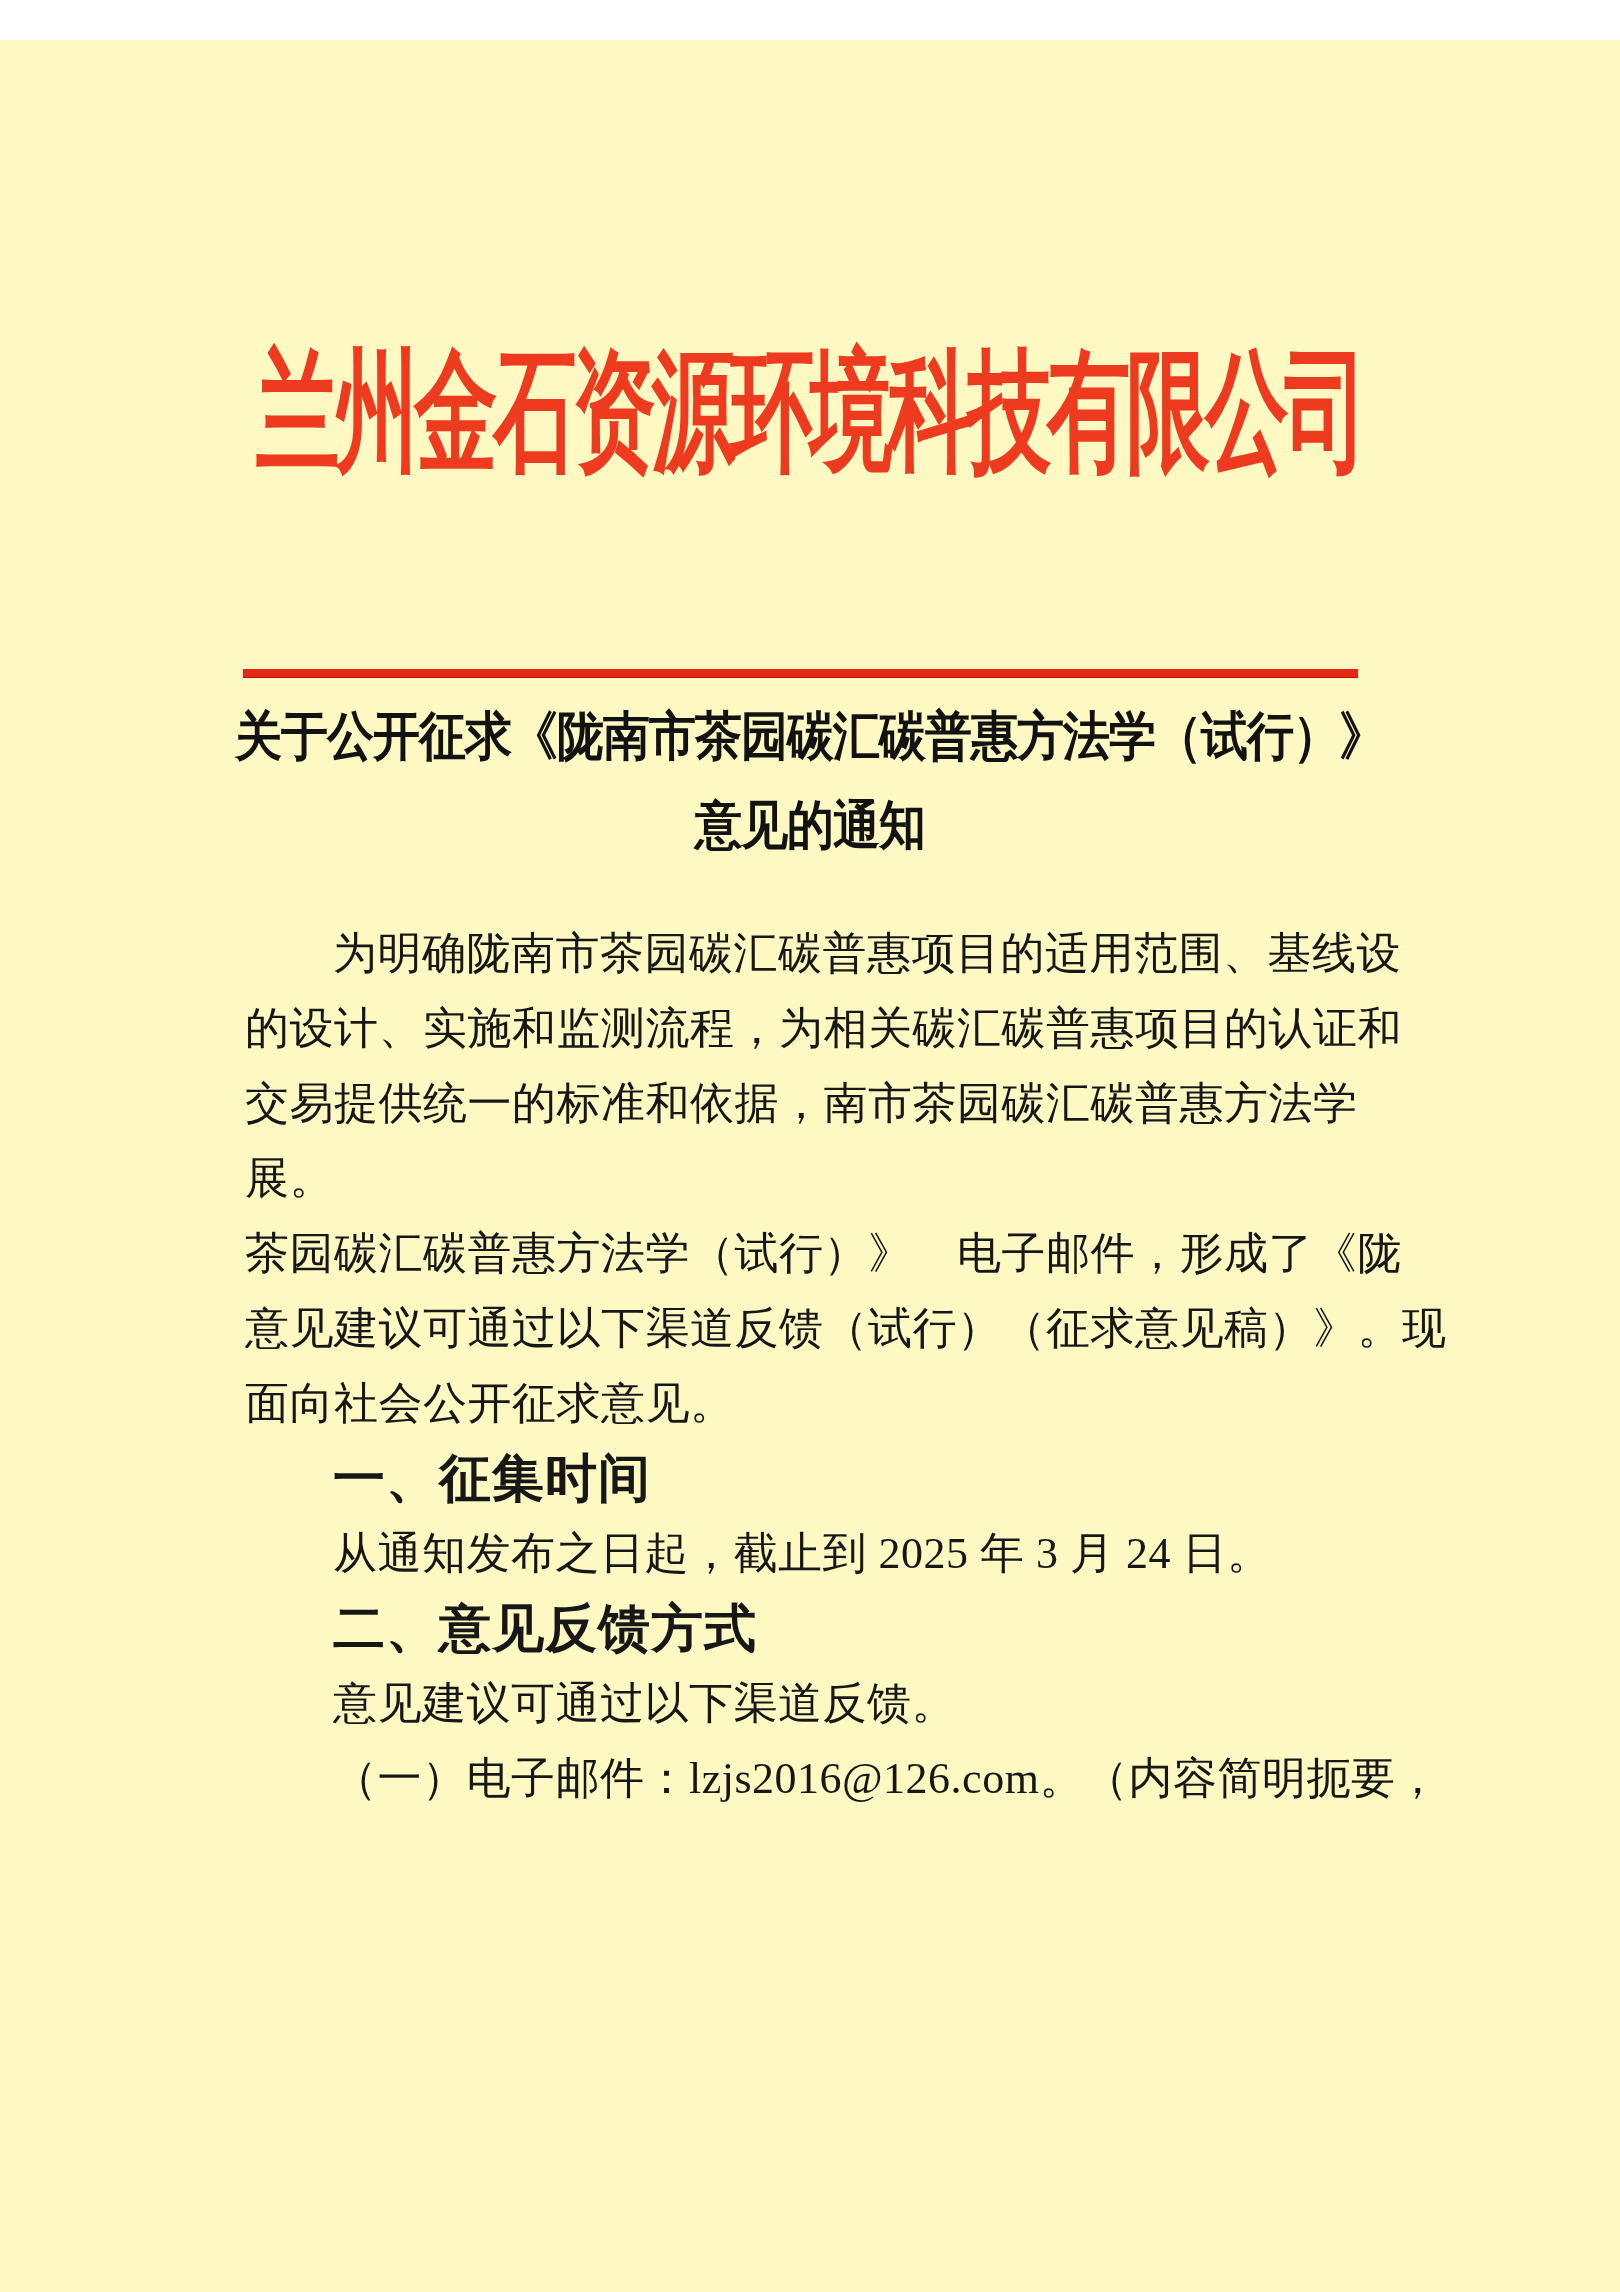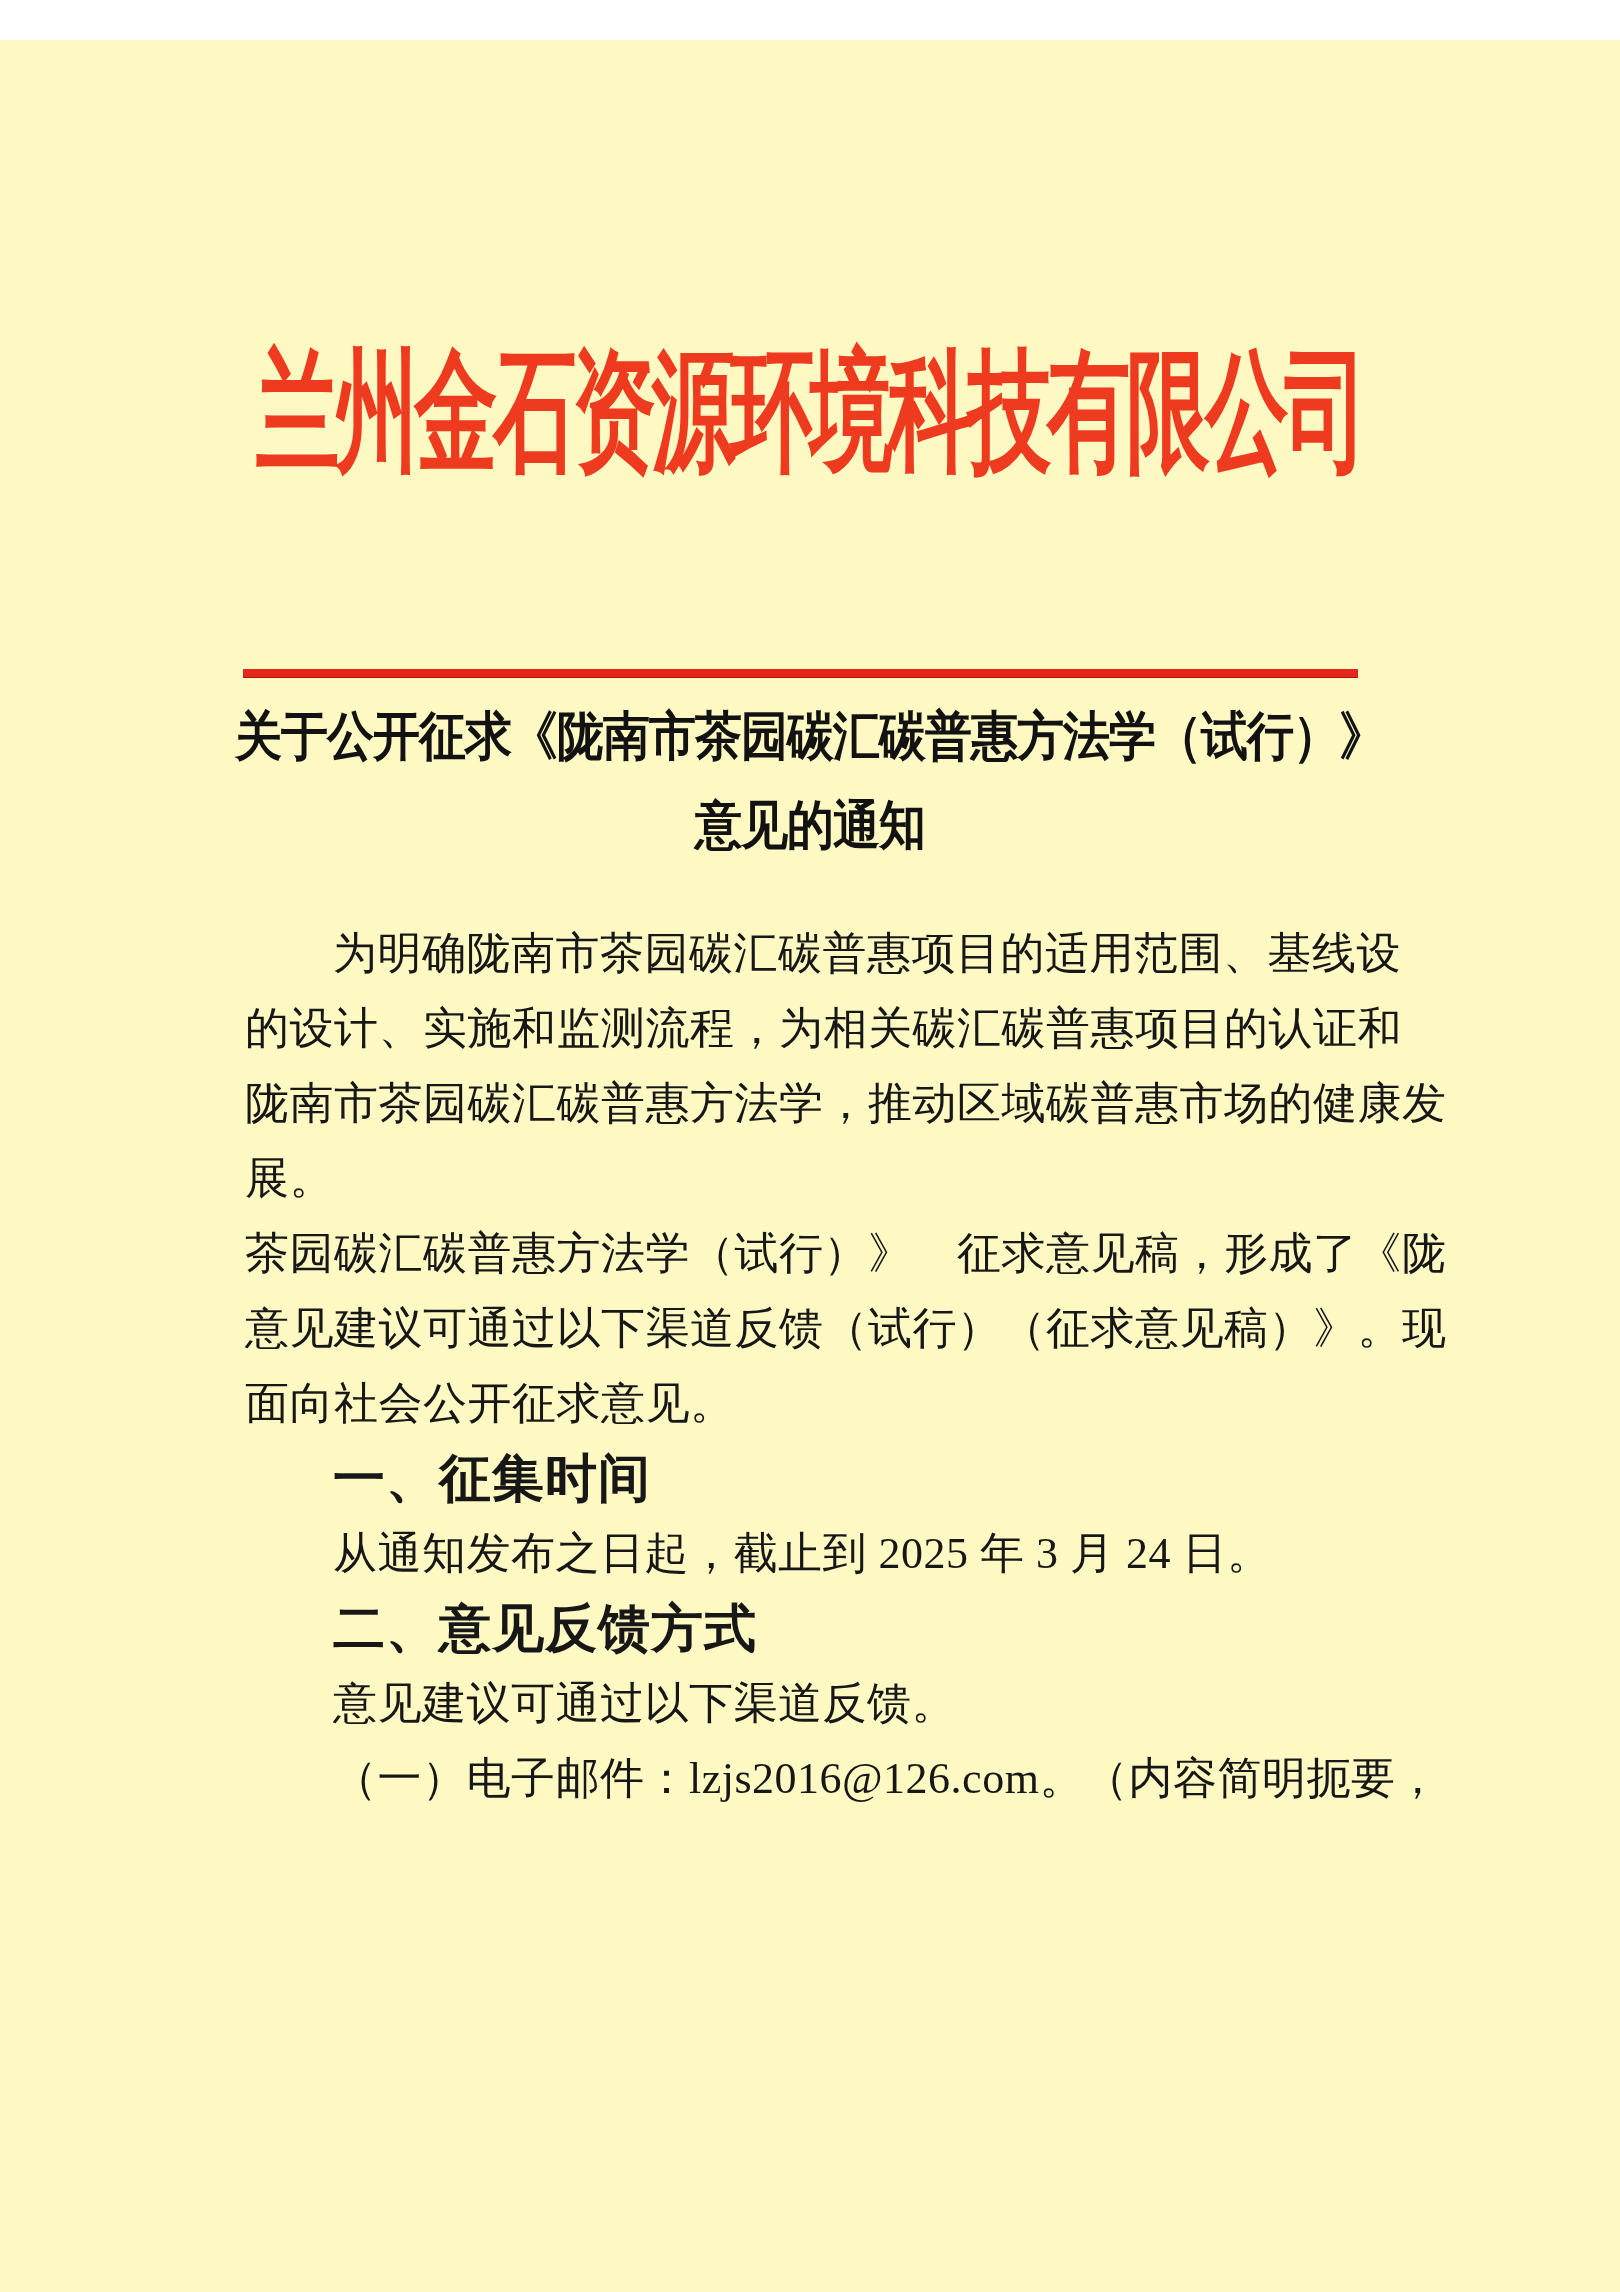--- a/index.html
+++ b/index.html
@@ -90,23 +90,23 @@
   <div class="red-divider"></div>
 
   <div class="doc-title">
     <div class="t-line">关于公开征求《陇南市茶园碳汇碳普惠方法学（试行）》</div>
     <div class="t-line">意见的通知</div>
   </div>
 
   <div class="body-text">
     <div class="line indent">为明确陇南市茶园碳汇碳普惠项目的适用范围、基线设</div>
     <div class="line">的设计、实施和监测流程，为相关碳汇碳普惠项目的认证和</div>
-    <div class="line">陇南市茶园碳汇碳普惠方法学，推动区域碳普惠市场的健康发</div>
+    <div class="line">交易提供统一的标准和依据，南市茶园碳汇碳普惠方法学</div>
     <div class="line">展。</div>
-    <div class="line">茶园碳汇碳普惠方法学（试行）》　征求意见稿，形成了《陇</div>
+    <div class="line">茶园碳汇碳普惠方法学（试行）》　电子邮件，形成了《陇</div>
     <div class="line">意见建议可通过以下渠道反馈（试行）（征求意见稿）》。现</div>
     <div class="line">面向社会公开征求意见。</div>
     <div class="line indent heading">一、征集时间</div>
     <div class="line indent">从通知发布之日起，截止到 2025 年 3 月 24 日。</div>
     <div class="line indent heading">二、意见反馈方式</div>
     <div class="line indent">意见建议可通过以下渠道反馈。</div>
     <div class="line indent">（一）电子邮件：lzjs2016@126.com。（内容简明扼要，</div>
   </div>
 
 </div>

